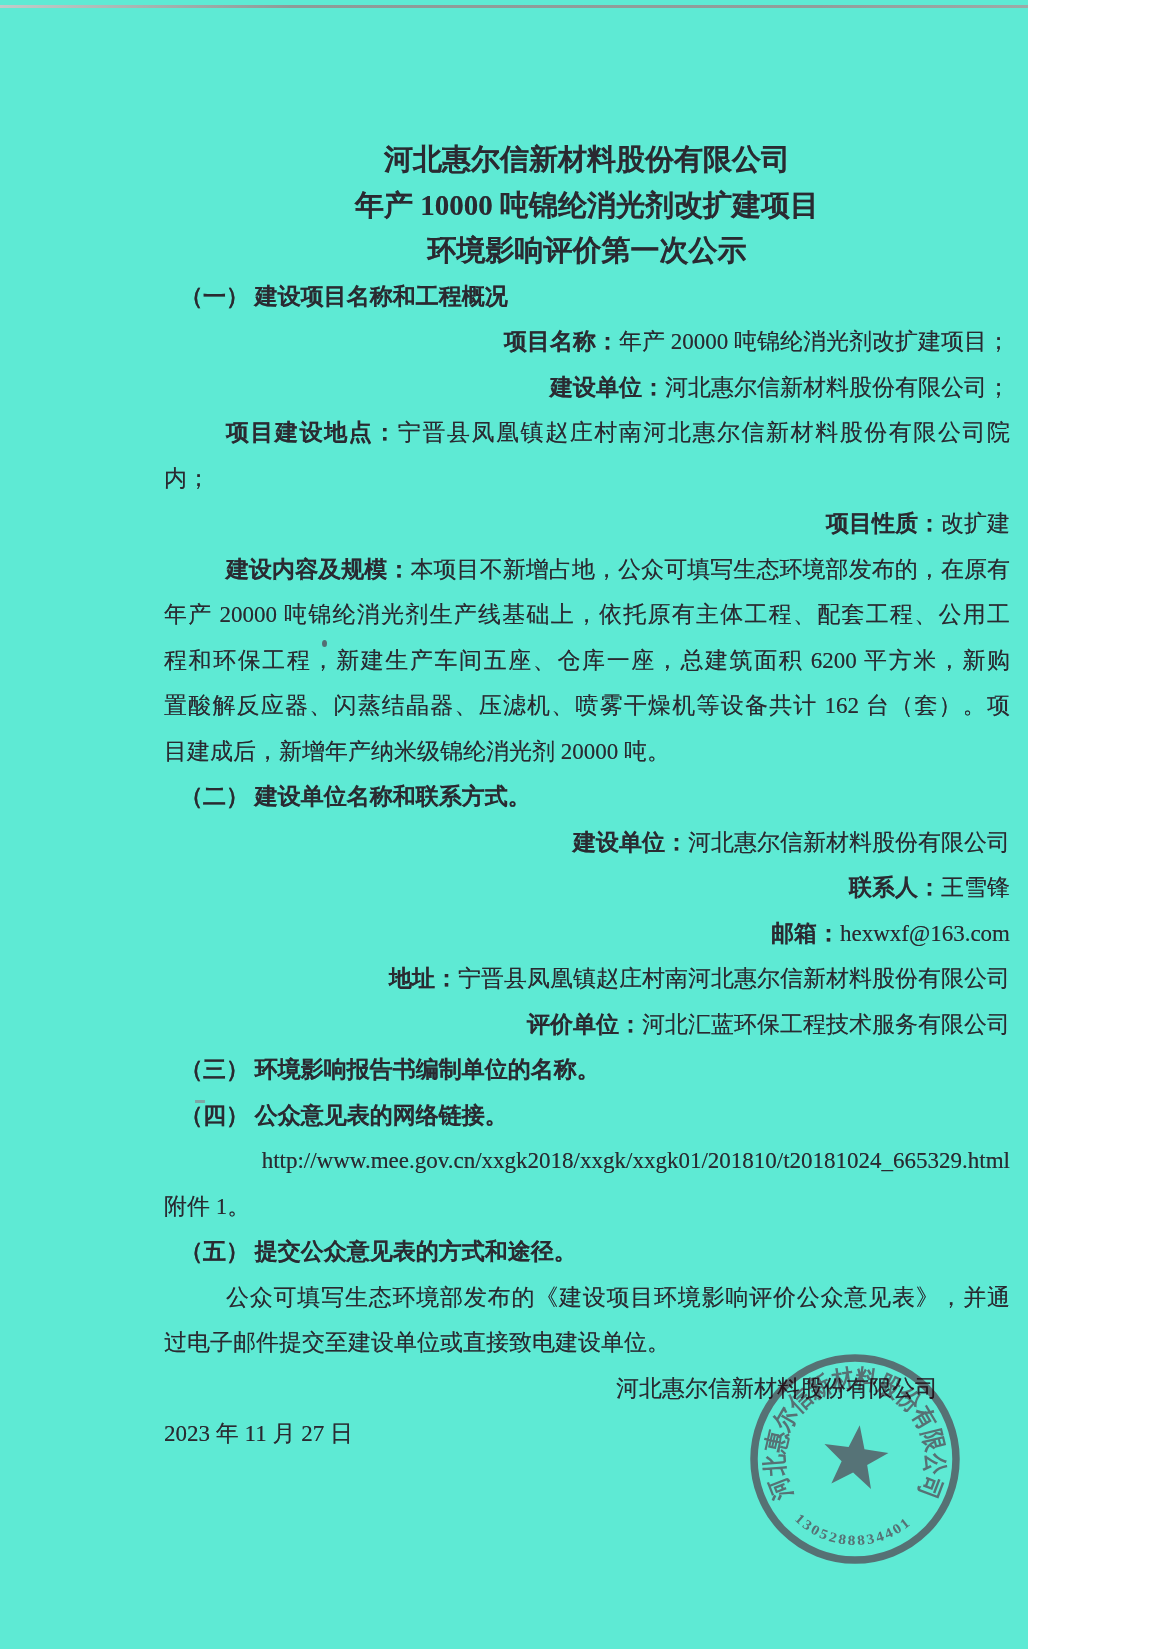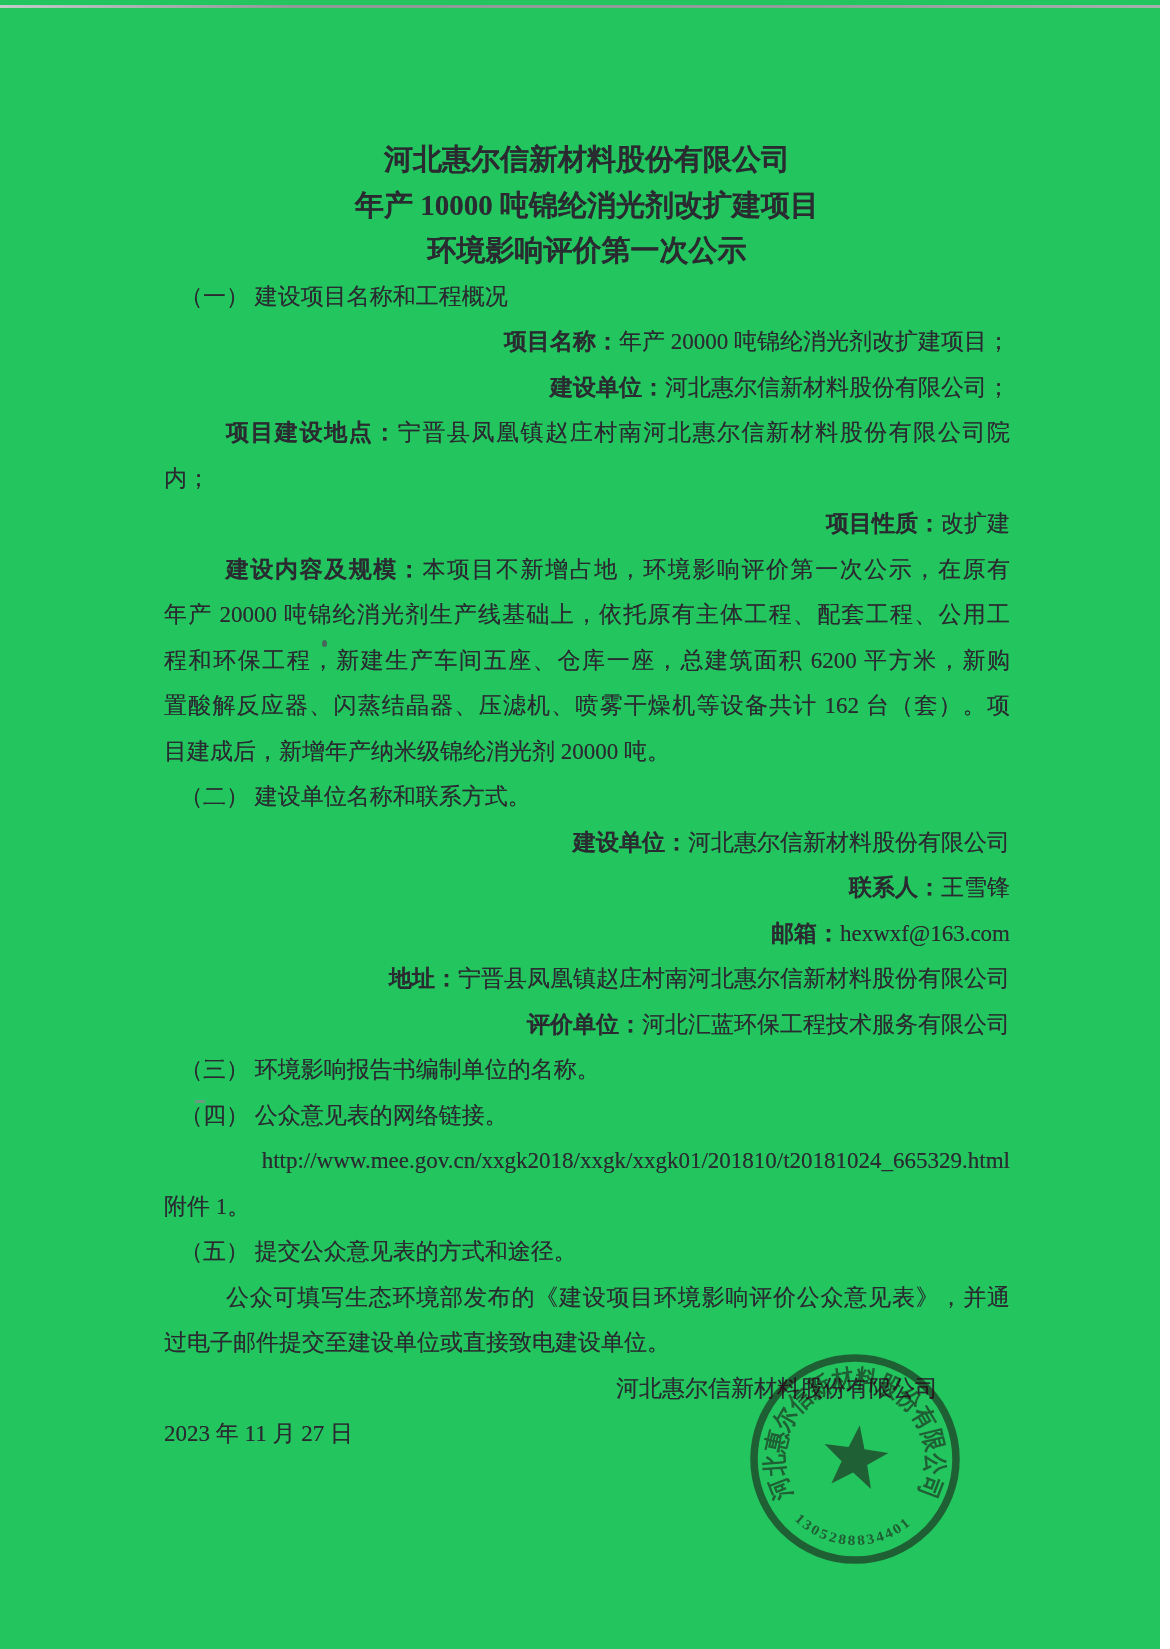--- a/index.html
+++ b/index.html
@@ -1,40 +1,40 @@
 <!DOCTYPE html>
 <html><head>
 <meta charset="utf-8">
 <style>
   html,body{margin:0;padding:0;background:#ffffff;}
   .page{
     position:relative;
-    width:1160px;height:1649px;
-    background:#22c55e;
+    width:1028px;height:1649px;
+    background:#5eead4;
     font-family:"Liberation Serif","DejaVu Serif",serif;
     color:#2a2a31;
     overflow:hidden;
   }
   .top-edge{
     position:absolute;top:5px;left:0;width:1170px;height:3px;
     background:linear-gradient(to right,#c3cac8 0%,#8f9a98 25%,#939d9b 70%,#a7b0ae 100%);
   }
   .content{
     position:absolute;left:164px;top:137px;width:846px;
   }
   .ln{
     font-size:23px;
     line-height:45.5px;
     text-shadow:0 0 0.5px rgba(42,42,49,.55);
     white-space:normal;
   }
   .title{
     text-align:center;font-weight:bold;font-size:29px;
   }
-  .hd{font-weight:normal;padding-left:16px;}
+  .hd{font-weight:bold;padding-left:16px;}
   .para{padding-left:62px;text-align:right;}
   .full{text-align:justify;text-align-last:justify;}
   .label{font-weight:bold;}
   .sig{text-align:right;padding-right:72px;}
   .date{text-align:left;padding-right:100px;}
   .stamp{
     position:absolute;left:715px;top:1319px;width:280px;height:280px;
     mix-blend-mode:multiply;opacity:.82;
   }
   .stamp text{font-family:"Liberation Serif","DejaVu Serif",serif;}
@@ -57,21 +57,21 @@
     <div class="ln title">河北惠尔信新材料股份有限公司</div>
     <div class="ln title">年产 10000 吨锦纶消光剂改扩建项目</div>
     <div class="ln title">环境影响评价第一次公示</div>
 
     <div class="ln hd">（一） 建设项目名称和工程概况</div>
     <div class="ln para"><span class="label">项目名称：</span><span>年产 20000 吨锦纶消光剂改扩建项目；</span></div>
     <div class="ln para"><span class="label">建设单位：</span><span>河北惠尔信新材料股份有限公司；</span></div>
     <div class="ln para full"><span class="label">项目建设地点：</span><span>宁晋县凤凰镇赵庄村南河北惠尔信新材料股份有限公司院</span></div>
     <div class="ln">内；</div>
     <div class="ln para"><span class="label">项目性质：</span><span>改扩建</span></div>
-    <div class="ln para full"><span class="label">建设内容及规模：</span><span>本项目不新增占地，环境影响评价第一次公示，在原有</span></div>
+    <div class="ln para full"><span class="label">建设内容及规模：</span><span>本项目不新增占地，公众可填写生态环境部发布的，在原有</span></div>
     <div class="ln full">年产 20000 吨锦纶消光剂生产线基础上，依托原有主体工程、配套工程、公用工</div>
     <div class="ln full">程和环保工程，新建生产车间五座、仓库一座，总建筑面积 6200 平方米，新购</div>
     <div class="ln full">置酸解反应器、闪蒸结晶器、压滤机、喷雾干燥机等设备共计 162 台（套）。项</div>
     <div class="ln">目建成后，新增年产纳米级锦纶消光剂 20000 吨。</div>
 
     <div class="ln hd">（二） 建设单位名称和联系方式。</div>
     <div class="ln para"><span class="label">建设单位：</span><span>河北惠尔信新材料股份有限公司</span></div>
     <div class="ln para"><span class="label">联系人：</span><span>王雪锋</span></div>
     <div class="ln para"><span class="label">邮箱：</span><span>hexwxf@163.com</span></div>
     <div class="ln para"><span class="label">地址：</span><span>宁晋县凤凰镇赵庄村南河北惠尔信新材料股份有限公司</span></div>

